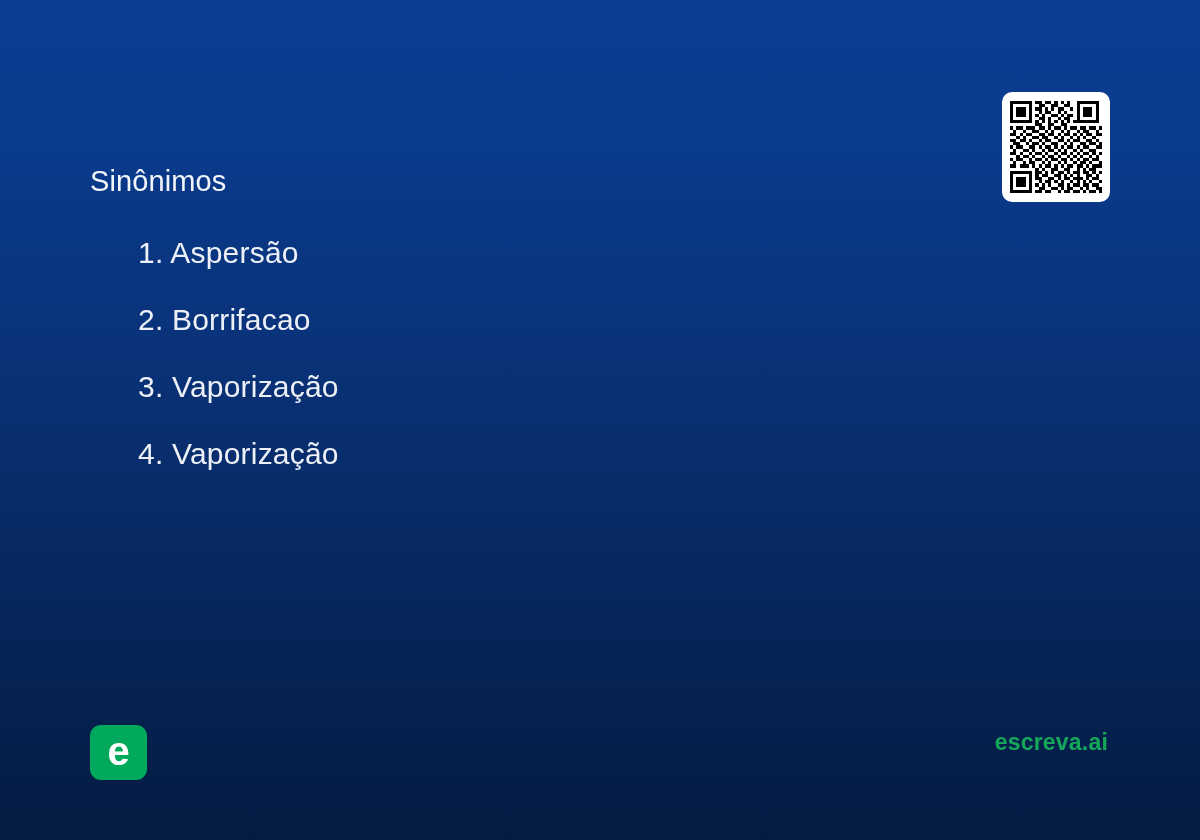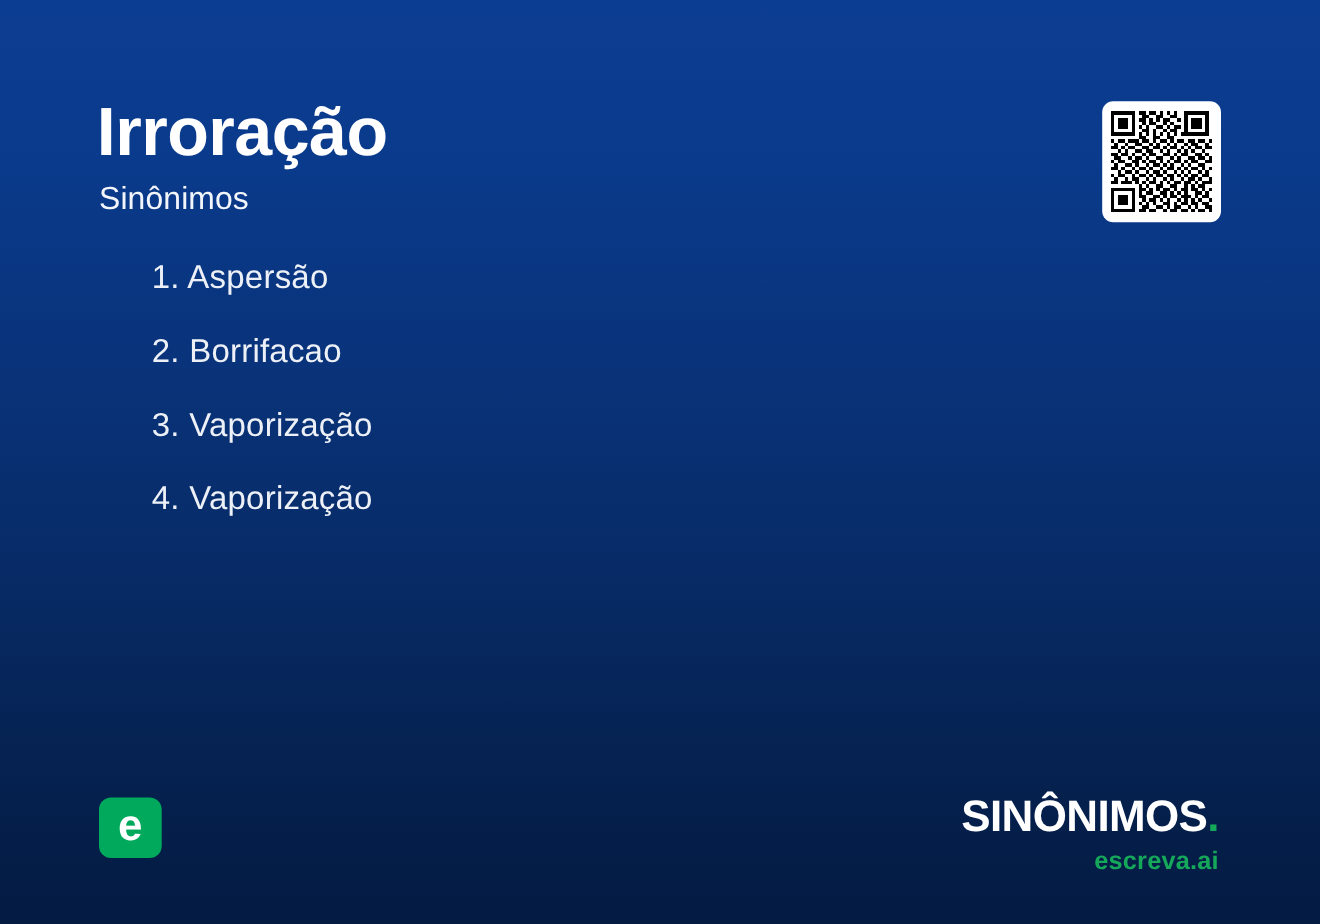--- a/index.html
+++ b/index.html
@@ -145,21 +145,20 @@
     letter-spacing:0.2px;
     line-height:1;
     white-space:nowrap;
   }
 </style>
 </head>
 <body>
 
 <div class="card">
 
-  <h1 class="word-title">Irroração</h1>
 
   <div class="word-subtitle">Sinônimos</div>
 
   <ul class="syn-list">
     <li class="syn-item">
       <span class="syn-index">1.</span>
       <span class="syn-text">Aspersão</span>
     </li>
     <li class="syn-item">
       <span class="syn-index">2.</span>
@@ -624,17 +623,16 @@
           <rect x="28" y="28" width="1" height="1"></rect>
         </g>
     </svg>
   </div>
 
   <div class="app-badge">
     <span class="app-badge-letter">e</span>
   </div>
 
   <div class="brand">
-    <div class="brand-name"><span>SINÔNIMOS</span><span class="brand-dot">.</span></div>
     <div class="brand-sub">escreva.ai</div>
   </div>
 
 </div>
 
 </body></html>

